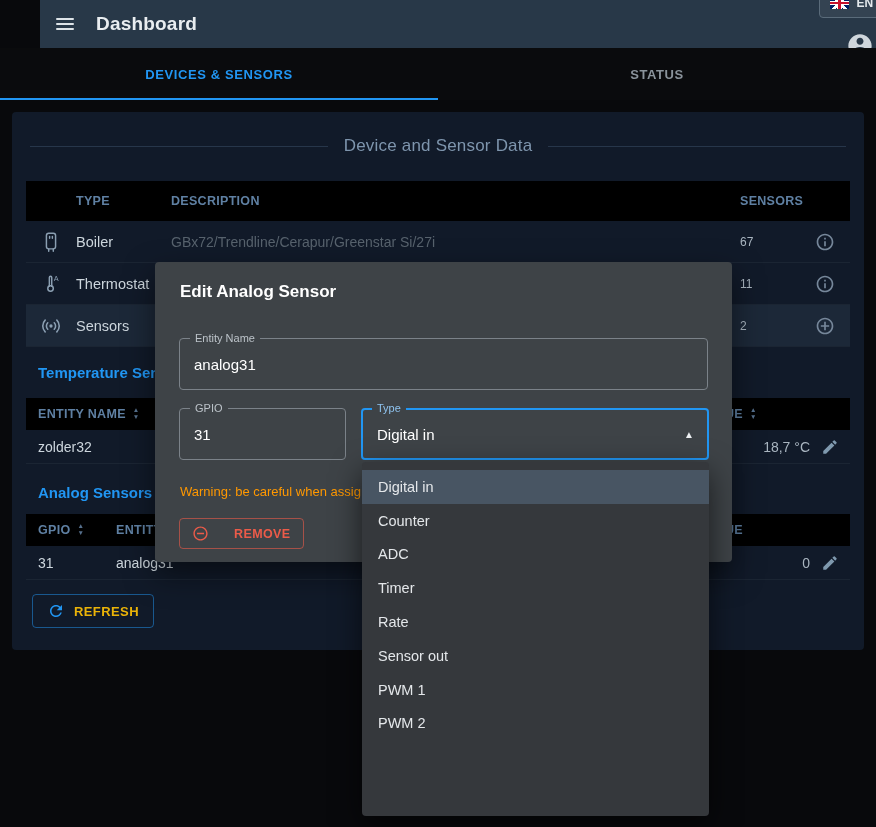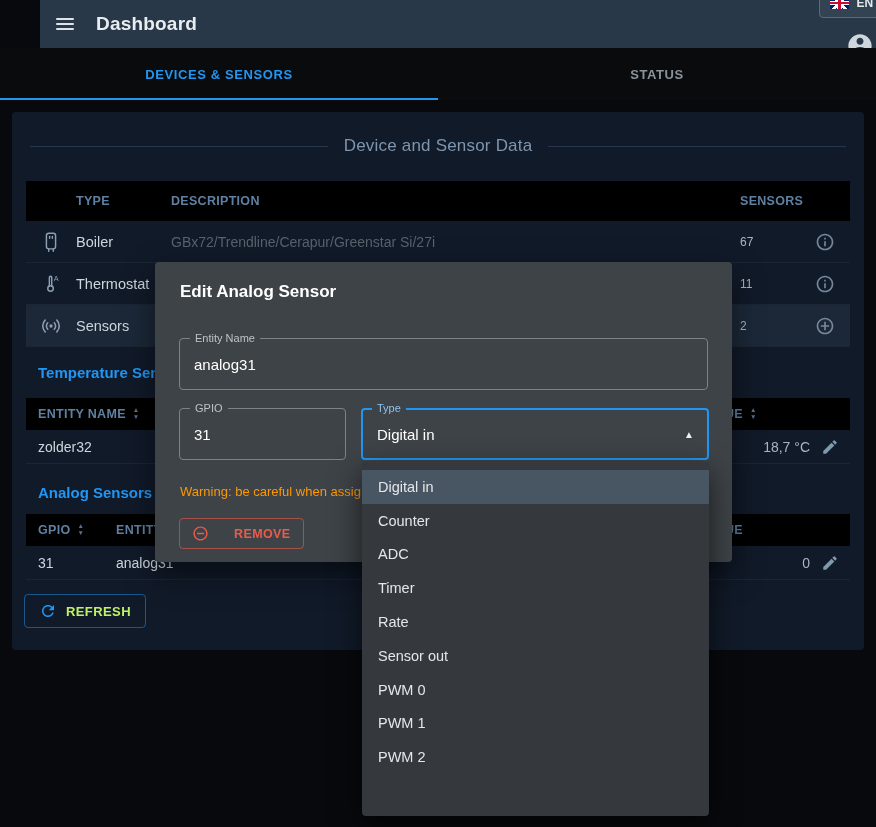--- a/index.html
+++ b/index.html
@@ -65,22 +65,22 @@
 
   .t-temp { top:286px; } .t-analog { top:402px; }
   .t-temp .trow, .t-analog .trow { height:32px; }
   .t-temp .trow { grid-template-columns:210px 1fr 110px 40px; }
   .t-analog .trow { grid-template-columns:90px 1fr 110px 40px; }
   .t-temp .data, .t-analog .data { height:34px; border-bottom:1px solid #1b2533; background:transparent; }
   .name-cell { font-size:14px; color:#cdd6dd; }
   .val-cell { font-size:14px; color:#a9b5c0; text-align:right; }
   .pad-l { padding-left:12px; }
 
-  .refresh-btn { position:absolute; left:12px; top:482px; display:inline-flex; align-items:center; gap:9px;
-                 padding:7px 14px; border:1px solid rgba(33,150,243,.5); border-radius:4px; color:#bef264;
+  .refresh-btn { position:absolute; left:20px; top:482px; display:inline-flex; align-items:center; gap:9px;
+                 padding:7px 14px; border:1px solid rgba(33,150,243,.5); border-radius:4px; color:#eab308;
                  font-size:13px; font-weight:700; letter-spacing:.4px; background:transparent; cursor:pointer; }
 
   
   .dialog { position:absolute; left:155px; top:262px; width:577px; height:300px; background:#3e4347;
             border-radius:4px; box-shadow:0 12px 30px rgba(0,0,0,.5); z-index:10; }
   .dialog-title { position:absolute; left:25px; top:20px; font-size:17px; font-weight:600; color:#fff; }
   .field { position:absolute; height:52px; border:1px solid #7b8289; border-radius:4px;
            display:flex; align-items:center; padding:0 14px; cursor:text; }
   .flabel { position:absolute; top:-7px; left:10px; font-size:11px; color:#bcc3c9; background:#3e4347;
             padding:0 5px; line-height:13px; }
@@ -308,18 +308,17 @@
     </button>
   </section>
 
   <ul class="menu">
     <li class="sel">Digital in</li>
     <li>Counter</li>
     <li>ADC</li>
     <li>Timer</li>
     <li>Rate</li>
     <li>Sensor out</li>
-    <li>PWM 0</li>
     <li>PWM 1</li>
     <li>PWM 2</li>
   </ul>
 
 </div>
 
 </body></html>

